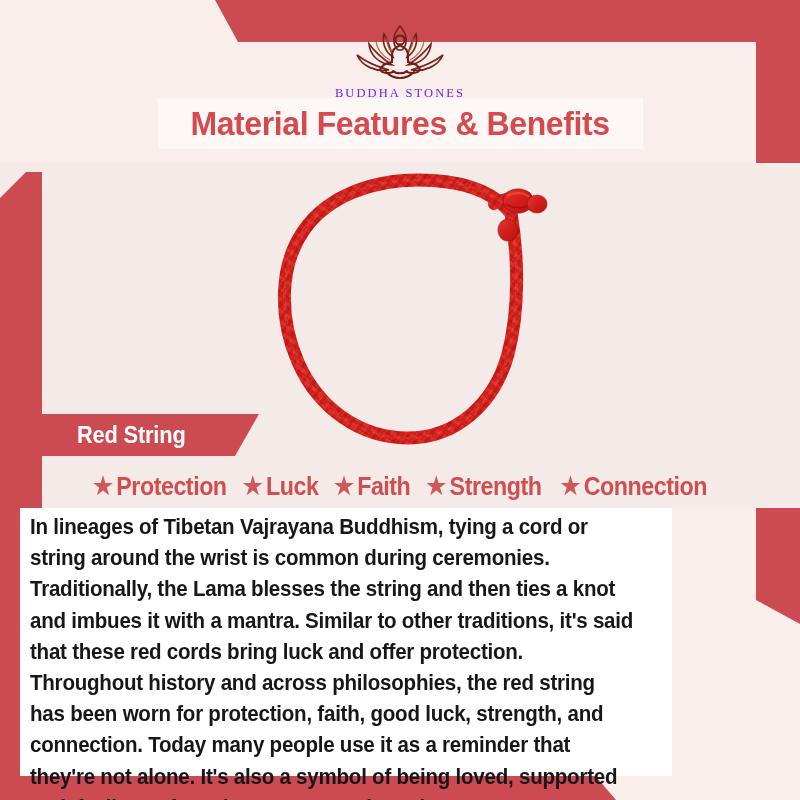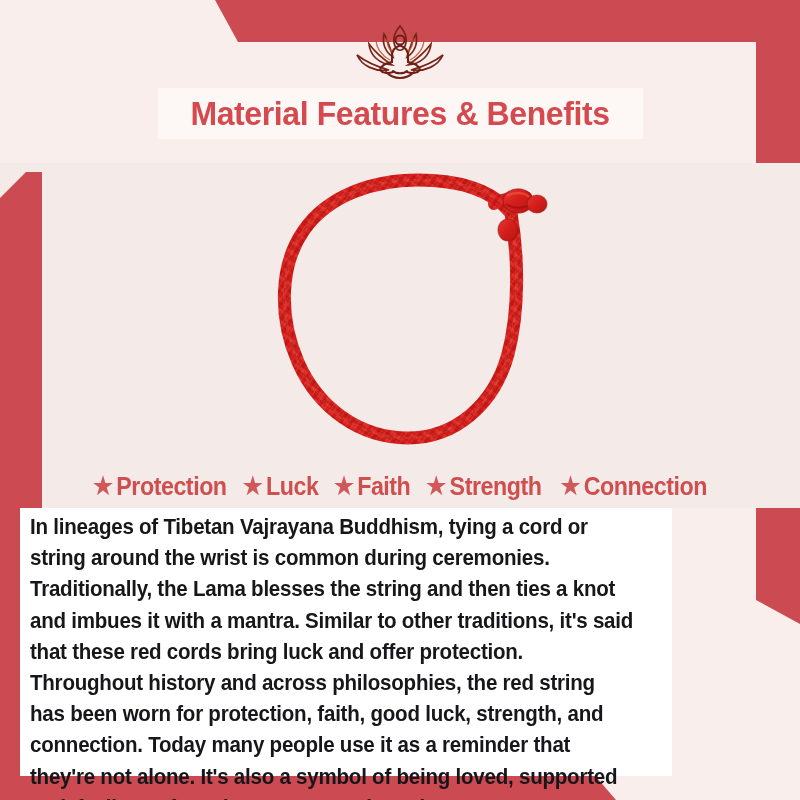--- a/index.html
+++ b/index.html
@@ -47,21 +47,21 @@
   .logo-mark{width:128px;height:66px;display:block;}
   .logo-word{
     margin-top:2px;
     font-family:"Liberation Serif", serif;
     font-size:12.5px;letter-spacing:2.1px;
     color:#6d28d9;font-weight:400;
   }
 
   
   .title-band{
-    position:absolute;left:158px;top:88px;width:485px;height:51px;
+    position:absolute;left:158px;top:98px;width:485px;height:51px;
     background:#fdf8f6;
     display:flex;align-items:center;justify-content:center;
   }
   .title-text{
     font-size:34px;font-weight:700;color:#d44a4f;
     letter-spacing:-0.4px;white-space:nowrap;
     transform:scaleX(0.94);transform-origin:center;
   }
 
   
@@ -201,20 +201,23 @@
         <path d="M239 28 C245 24 256 24 261 29" fill="none" stroke="#f2674f" stroke-width="2.2" opacity="0.5"></path>
         <path d="M238 36 C245 41 256 41 262 36" fill="none" stroke="#8d0d0c" stroke-width="2" opacity="0.55"></path>
         <ellipse cx="269" cy="36" rx="10" ry="9" fill="url(#cordG)"></ellipse>
         <ellipse cx="269" cy="36" rx="10" ry="9" fill="none" stroke="#9d0f0e" stroke-width="1.2" opacity="0.55"></ellipse>
         <ellipse cx="240" cy="62" rx="10" ry="11" fill="url(#cordG)"></ellipse>
         <ellipse cx="240" cy="62" rx="10" ry="11" fill="none" stroke="#9d0f0e" stroke-width="1.2" opacity="0.5"></ellipse>
       </g>
     </svg>
   </div>
 
+  <div class="rs-banner">
+    <span class="rs-banner-text">Red String</span>
+  </div>
 
   <div class="benefits">
     <span class="benefit">
       <span class="star">★</span>
       <span>Protection</span>
     </span>
     <span class="benefit">
       <span class="star">★</span>
       <span>Luck</span>
     </span>

